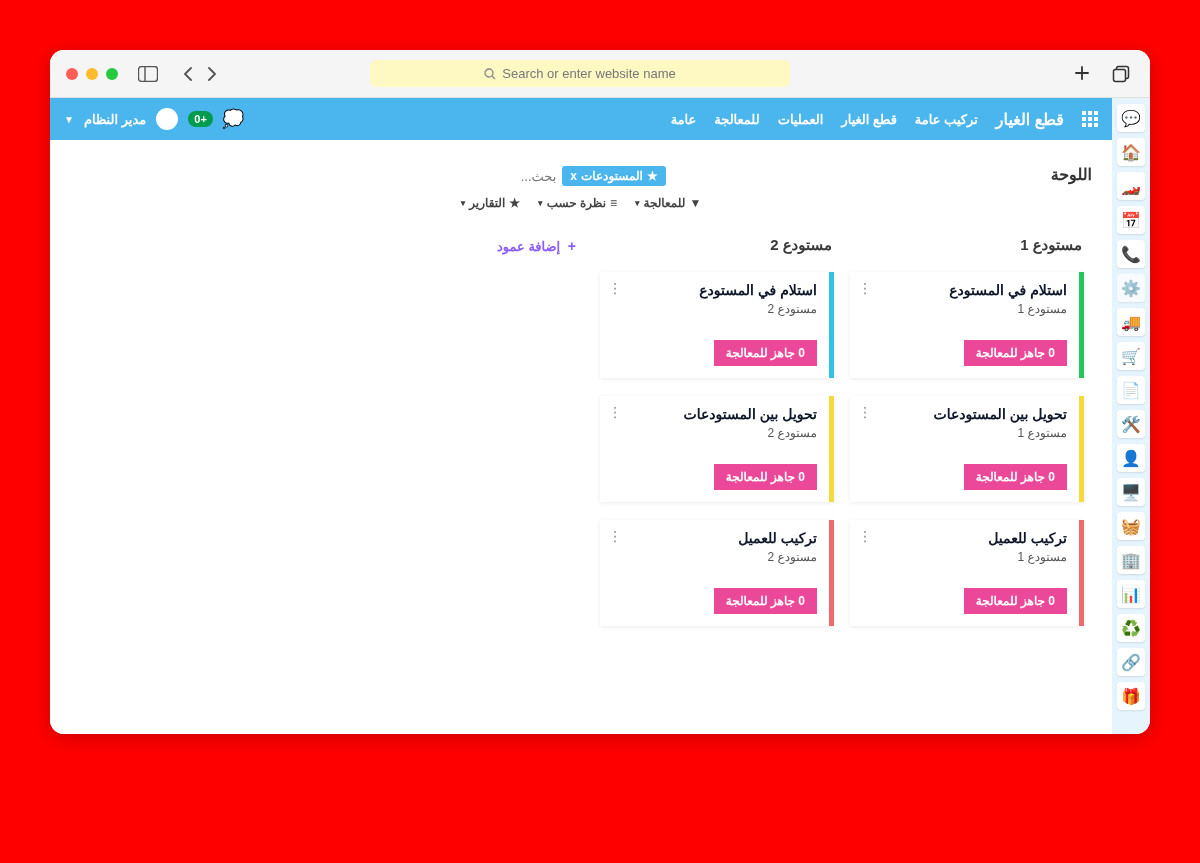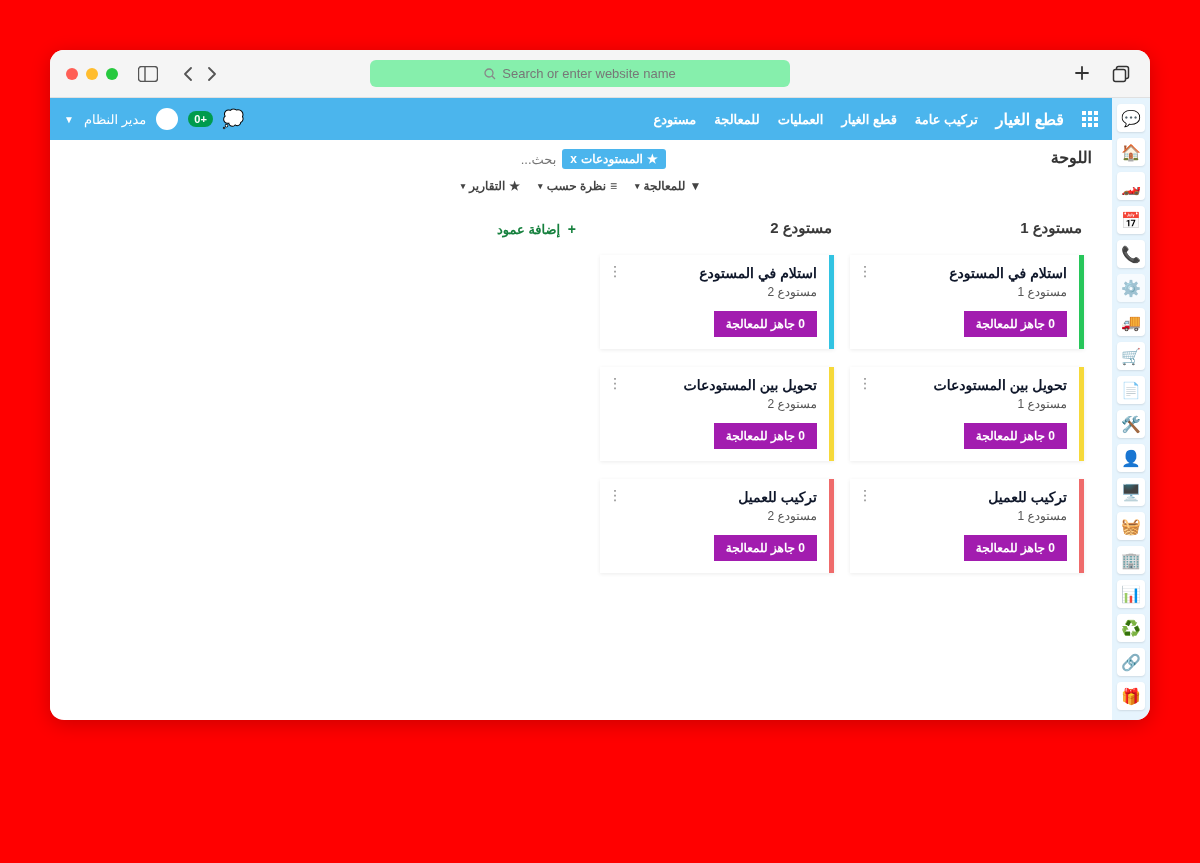--- a/index.html
+++ b/index.html
@@ -7,61 +7,61 @@
 .device-frame { background: #ff0000; border-radius: 40px; padding: 20px; max-width: 1140px; margin: 0 auto; }
 .browser-window { background: #fff; border-radius: 14px; overflow: hidden; box-shadow: 0 4px 20px rgba(0,0,0,.2); }
 .browser-bar { background: #f5f5f5; padding: 10px 16px; display: flex; align-items: center; gap: 16px; direction: ltr; border-bottom: 1px solid #e0e0e0; }
 .traffic-lights { display: flex; gap: 8px; }
 .tl { width: 12px; height: 12px; border-radius: 50%; }
 .tl.red { background: #ff5f56; }
 .tl.yellow { background: #ffbd2e; }
 .tl.green { background: #27c93f; }
 .bb-icon { color: #555; font-size: 16px; cursor: pointer; padding: 4px; }
 .bb-nav { display: flex; gap: 4px; }
-.address-bar { flex: 1; max-width: 420px; margin: 0 auto; background: #86efac; border-radius: 6px; padding: 6px 14px; text-align: center; color: #777; font-size: 13px; display: flex; align-items: center; justify-content: center; gap: 6px; }
+.address-bar { flex: 1; max-width: 420px; margin: 0 auto; background: #fef9c3; border-radius: 6px; padding: 6px 14px; text-align: center; color: #777; font-size: 13px; display: flex; align-items: center; justify-content: center; gap: 6px; }
 .bb-right { display: flex; gap: 14px; margin-left: auto; }
 
 .app { display: flex; direction: rtl; }
 .sidebar-rail { width: 38px; background: #e6f4fd; display: flex; flex-direction: column; align-items: center; padding: 6px 0; gap: 2px; }
 .rail-icon { width: 28px; height: 28px; display: flex; align-items: center; justify-content: center; font-size: 16px; color: #e30000; cursor: pointer; border-radius: 4px; background:#fff; margin-bottom:4px; box-shadow:0 1px 2px rgba(0,0,0,.1);}
 .rail-icon.dim { opacity:.7;}
 .main { flex: 1; display: flex; flex-direction: column; }
 
 .topbar { background: #4bb5ed; color: #fff; display: flex; align-items: center; padding: 0 14px; height: 42px; gap: 18px; font-size: 14px; }
 .apps-grid-icon { font-size: 16px; cursor:pointer; }
 .app-title { font-weight: 700; font-size: 16px; }
 .topnav { display: flex; gap: 18px; }
 .topnav a { color: #fff; cursor: pointer; font-weight:600; font-size:13px;}
 .topbar-spacer { flex: 1; }
 .user-area { display: flex; align-items: center; gap: 10px; }
 .bubble { background:#009b4d; color:#fff; font-size:11px; padding:2px 6px; border-radius:10px; font-weight:700;}
 .avatar { width: 22px; height:22px; border-radius:50%; background:#fff; }
-.user-name { font-size:13px; font-weight:400;}
+.user-name { font-size:13px; font-weight:700;}
 .caret { font-size:10px; }
 
 .controls { padding: 8px 20px 4px; background:#fff; }
-.page-title { font-size: 16px; font-weight:700; color:#333; margin-bottom: 2px; }
+.page-title { font-size: 16px; font-weight:700; color:#333; margin-bottom: 2px; margin-top: 17px; }
 .search-row { display:flex; align-items:center; gap:6px; justify-content:center; margin-top:-20px;}
 .chip { background:#4bb5ed; color:#fff; font-size:12px; padding:3px 8px; border-radius:3px; display:inline-flex; align-items:center; gap:4px; font-weight:700;}
 .chip .x { cursor:pointer; }
 .search-input { border:none; outline:none; font-size:13px; width:60px; color:#777;}
 .filter-row { display:flex; gap:18px; justify-content:center; margin-top:10px; font-size:12px; color:#444; font-weight:700;}
 .filter-item { cursor:pointer; display:flex; align-items:center; gap:4px;}
 .fcaret{font-size:9px;}
 
 .board { display:flex; gap:0; padding: 16px 20px 30px; background:#fff; min-height:520px; direction:rtl;}
 .column { width: 250px; padding:0 8px;}
 .col-title { font-size:15px; font-weight:800; color:#3a3a3a; margin-bottom:12px; padding:6px 2px;}
 .card { background:#fff; border-right:5px solid; padding:10px 12px 12px; margin-bottom:18px; box-shadow:0 1px 4px rgba(0,0,0,.08); position:relative;}
 .card .kebab { position:absolute; left:8px; top:8px; color:#888; cursor:pointer; font-size:14px; letter-spacing:0;}
 .card-title { color:#0f172a; font-weight:700; font-size:14px;}
 .card-sub { color:#555; font-size:12px; margin-top:4px;}
-.badge { display:inline-block; background:#a21caf; color:#fff; font-size:12px; font-weight:800; padding:6px 12px; margin-top:12px; cursor:pointer;}
+.badge { display:inline-block; background:#ec4899; color:#fff; font-size:12px; font-weight:800; padding:6px 12px; margin-top:24px; cursor:pointer;}
 .c-green{border-color:#27c65a;} .c-cyan{border-color:#32c3e2;} .c-yellow{border-color:#f6d93a;} .c-red{border-color:#ef6b6b;}
-.add-col { color:#15803d; font-size:13px; padding:8px; cursor:pointer; font-weight:600;}
+.add-col { color:#8b5cf6; font-size:13px; padding:8px; cursor:pointer; font-weight:600;}
 .add-col .plus{font-size:14px; margin-left:4px;}
 svg{display:block;}
 </style>
 </head>
 <body>
 
 <div class="device-frame">
   <div class="browser-window">
 
     <div class="browser-bar">
@@ -148,21 +148,21 @@
                 <rect x="6" y="12" width="4" height="4"></rect>
                 <rect x="12" y="12" width="4" height="4"></rect>
               </svg>
           </span>
           <span class="app-title">قطع الغيار</span>
           <nav class="topnav">
             <a>تركيب عامة</a>
             <a>قطع الغيار</a>
             <a>العمليات</a>
             <a>للمعالجة</a>
-            <a>مستودع</a>
+            <a>عامة</a>
           </nav>
           <div class="topbar-spacer"></div>
           <div class="user-area">
             <span style="color:#0b8f4b;font-size:18px;">💭</span>
             <span class="bubble">+0</span>
             <div class="avatar"></div>
             <span class="user-name">مدير النظام</span>
             <span class="caret">▼</span>
           </div>
         </div>

